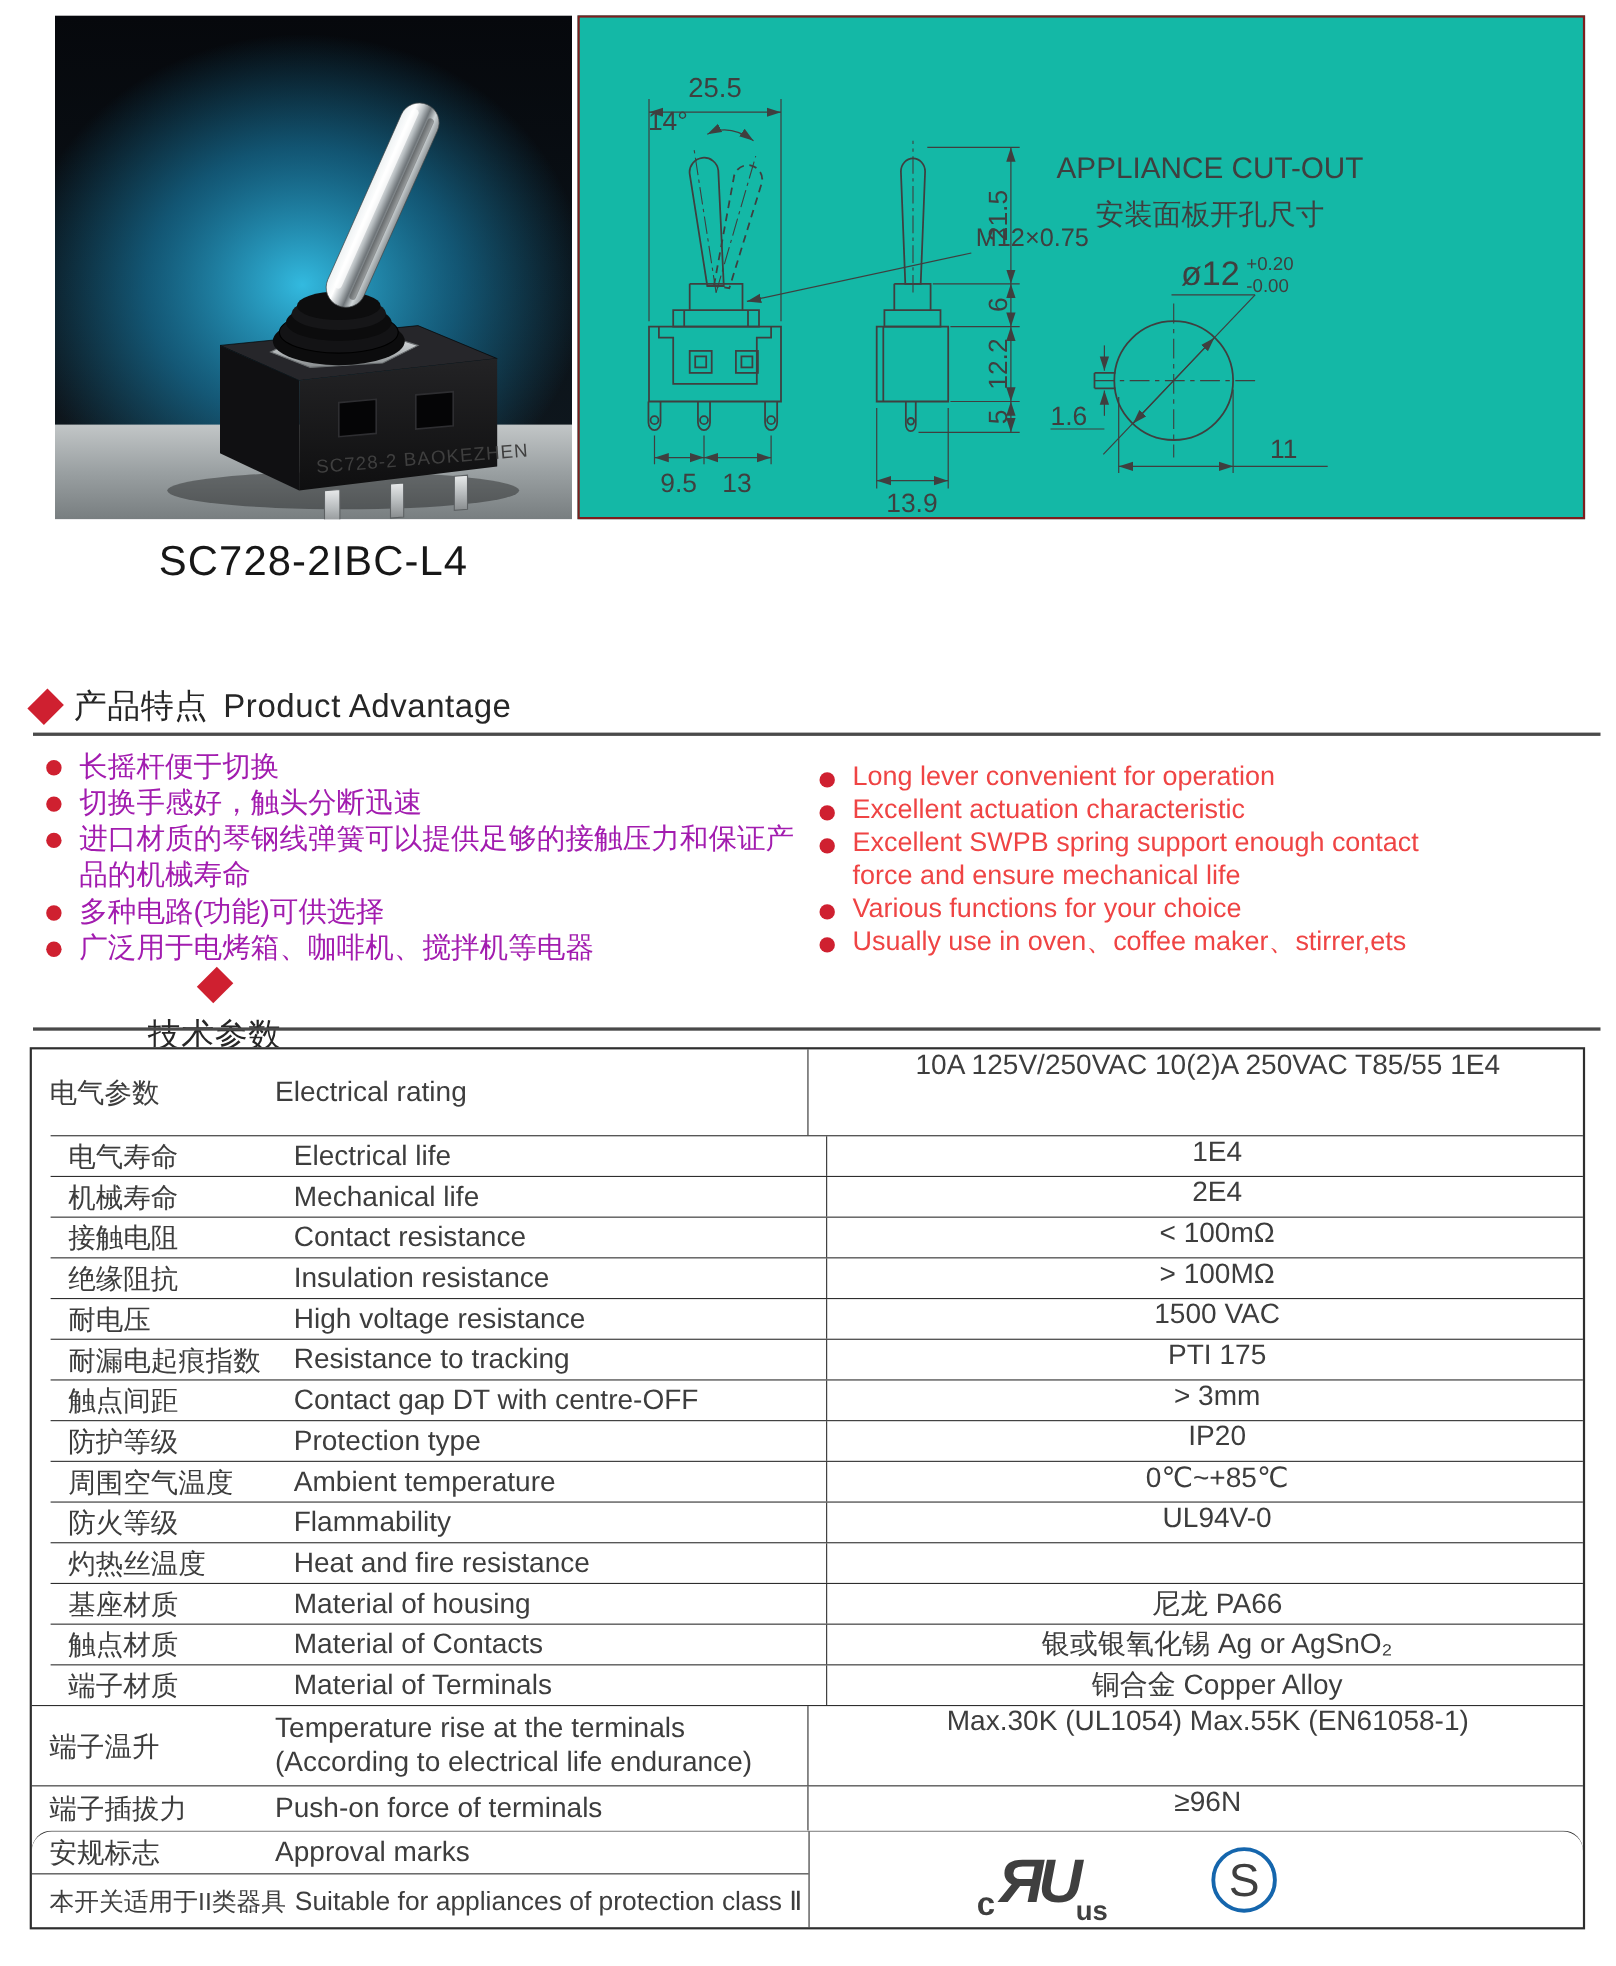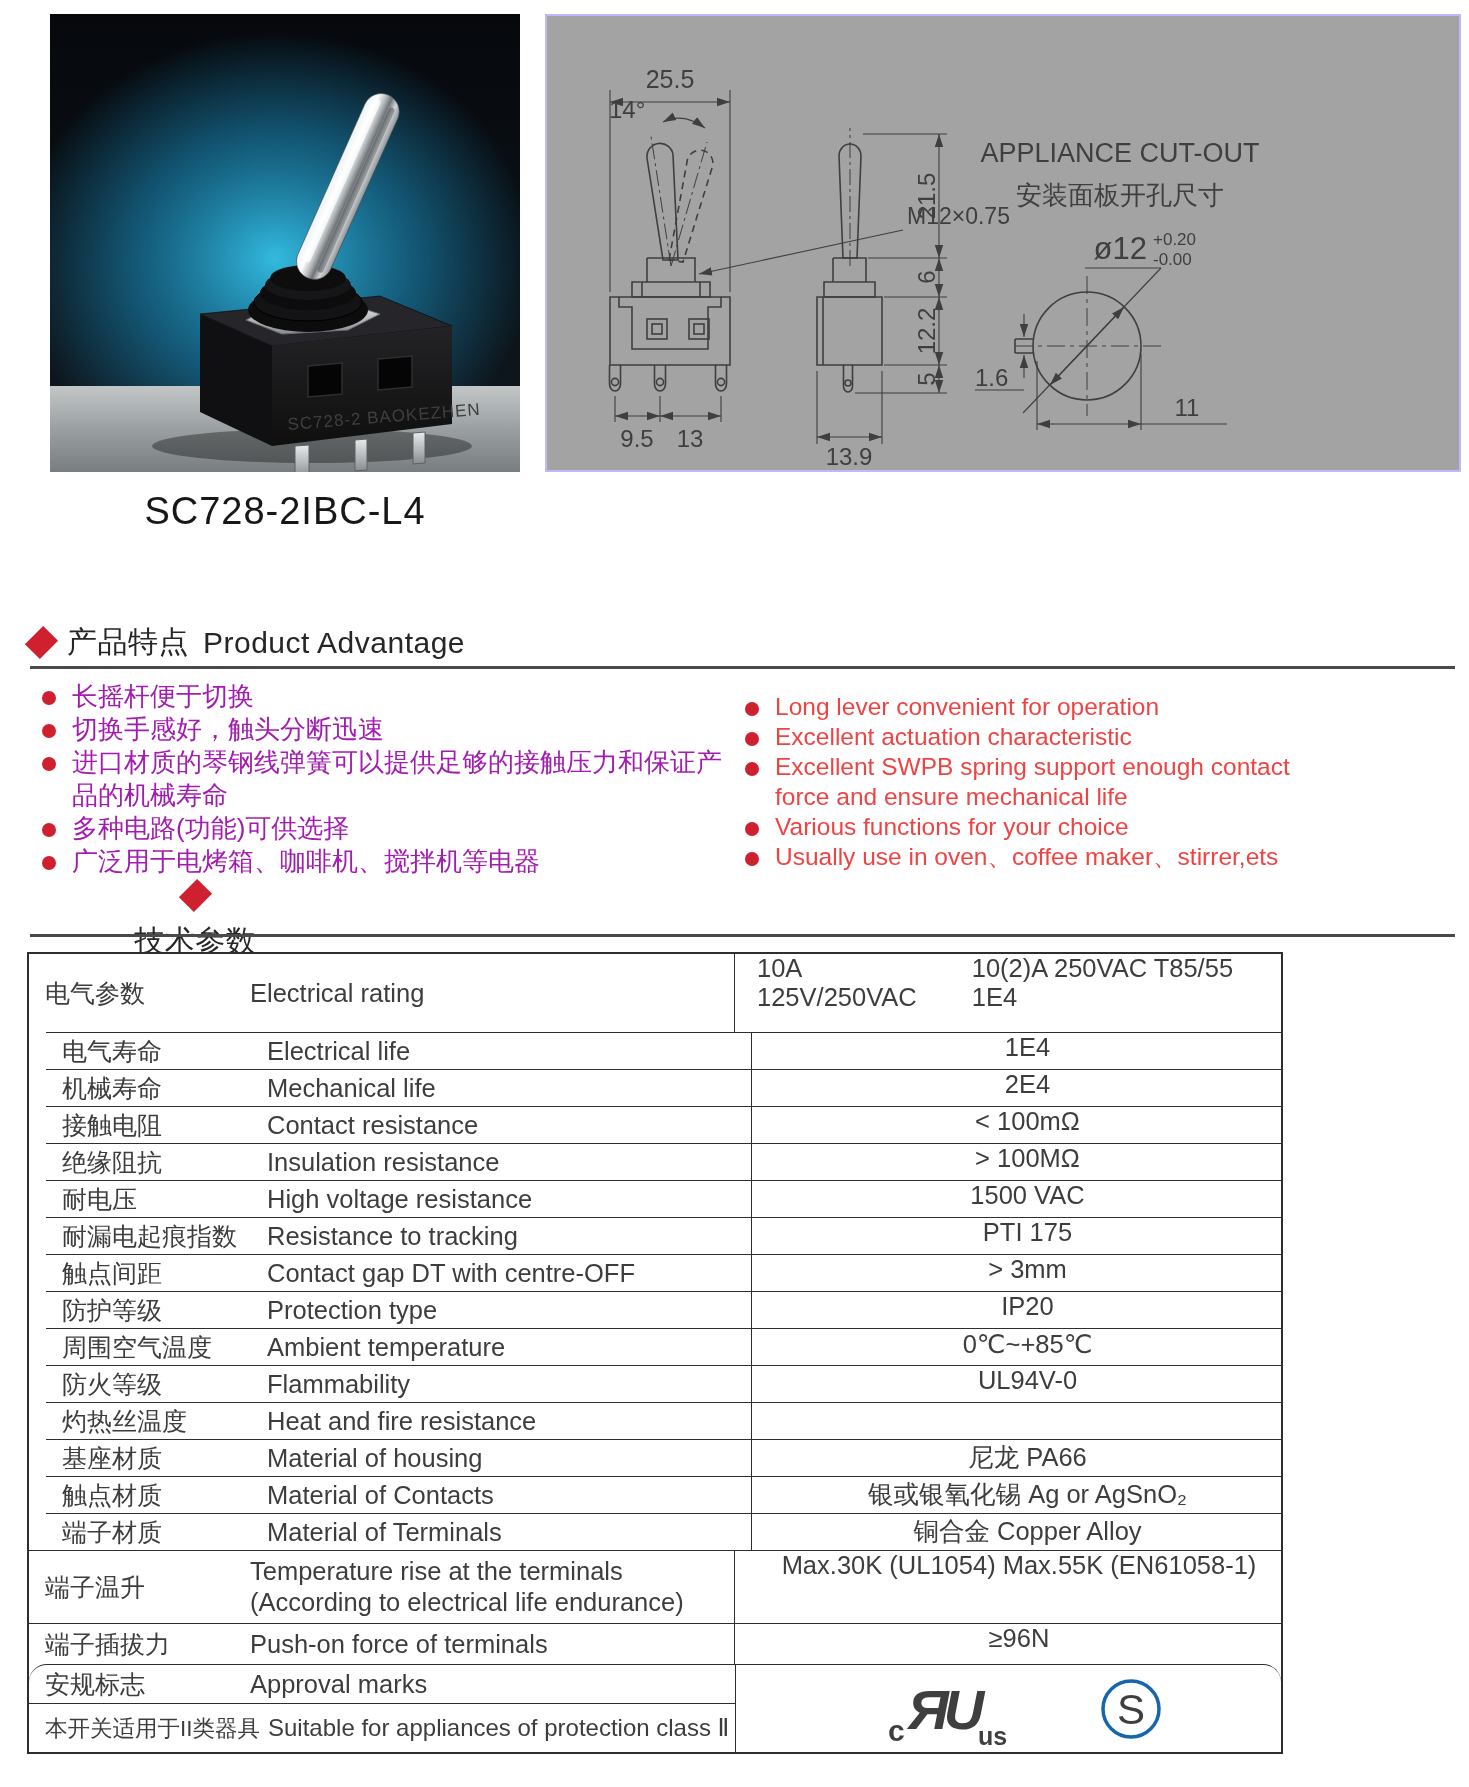--- a/index.html
+++ b/index.html
@@ -3,41 +3,41 @@
 <meta charset="utf-8">
 <style>
   html,body { margin:0; padding:0; background:#ffffff; }
   .page {
     position:relative; width:1469px; height:1787px; background:#ffffff;
     font-family:"Liberation Sans","DejaVu Sans",sans-serif; color:#3d3d3d;
     overflow:hidden;
   }
   
   .photo-wrap { position:absolute; left:50px; top:14px; width:470px; height:458px; }
-  .dwg-panel { position:absolute; left:545px; top:14px; width:912px; height:454px;
-    border:2px solid #c4b5fd; background:#a3a3a3; }
+  .dwg-panel { position:absolute; left:525px; top:14px; width:912px; height:454px;
+    border:2px solid #7f1d1d; background:#14b8a6; }
   .model-name { position:absolute; left:50px; top:490px; width:470px; text-align:center;
     font-size:38px; color:#171717; letter-spacing:1px; }
   
   .sec-head { position:absolute; left:30px; display:flex; align-items:center; gap:14px;
     font-size:30px; color:#262626; }
   .sec-head .diamond { width:23px; height:23px; background:#cf2030; transform:rotate(45deg) scale(0.92,1.12); flex:0 0 23px; }
   .sec-head .t { white-space:nowrap; letter-spacing:0.5px; }
   .sec-rule { position:absolute; left:30px; width:1425px; height:3px; background:#4a4a4a; }
   #sec1 { top:622px; } #rule1 { top:666px; }
   #sec2 { top:884px;flex-direction:column; } #rule2 { top:934px; }
   
   .bullets { position:absolute; list-style:none; margin:0; padding:0; }
   .bullets li { position:relative; padding-left:30px; }
   .bullets li::before { content:""; position:absolute; left:0; top:0.42em; width:14px; height:14px;
     border-radius:50%; background:#cf2030; }
   #cn-bullets { left:42px; top:680px; font-size:26px; line-height:33px; color:#a21caf; width:700px; }
   #en-bullets { left:745px; top:692px; font-size:24.5px; line-height:30px; color:#ef4444; width:575px; }
   
-  .spec-table { position:absolute; left:27px; top:952px; width:1256px;
+  .spec-table { position:absolute; left:27px; top:952px; width:1414px;
     border:2px solid #2e2e2e; box-sizing:border-box; background:#fff; }
   .trow { display:flex; align-items:stretch; border-top:1.5px solid #2e2e2e; }
   .trow:first-child { border-top:none; }
   .rh    { height:36px;margin-left:17px; }
   .rh-lg { height:78px; }
   .rh-md { height:72px; }
   .rh-17 { height:40px; }
   .cell { box-sizing:border-box; }
   .cell.label { flex:0 0 706px; display:flex; align-items:center; padding-left:16px;
     border-right:1.5px solid #2e2e2e; }

